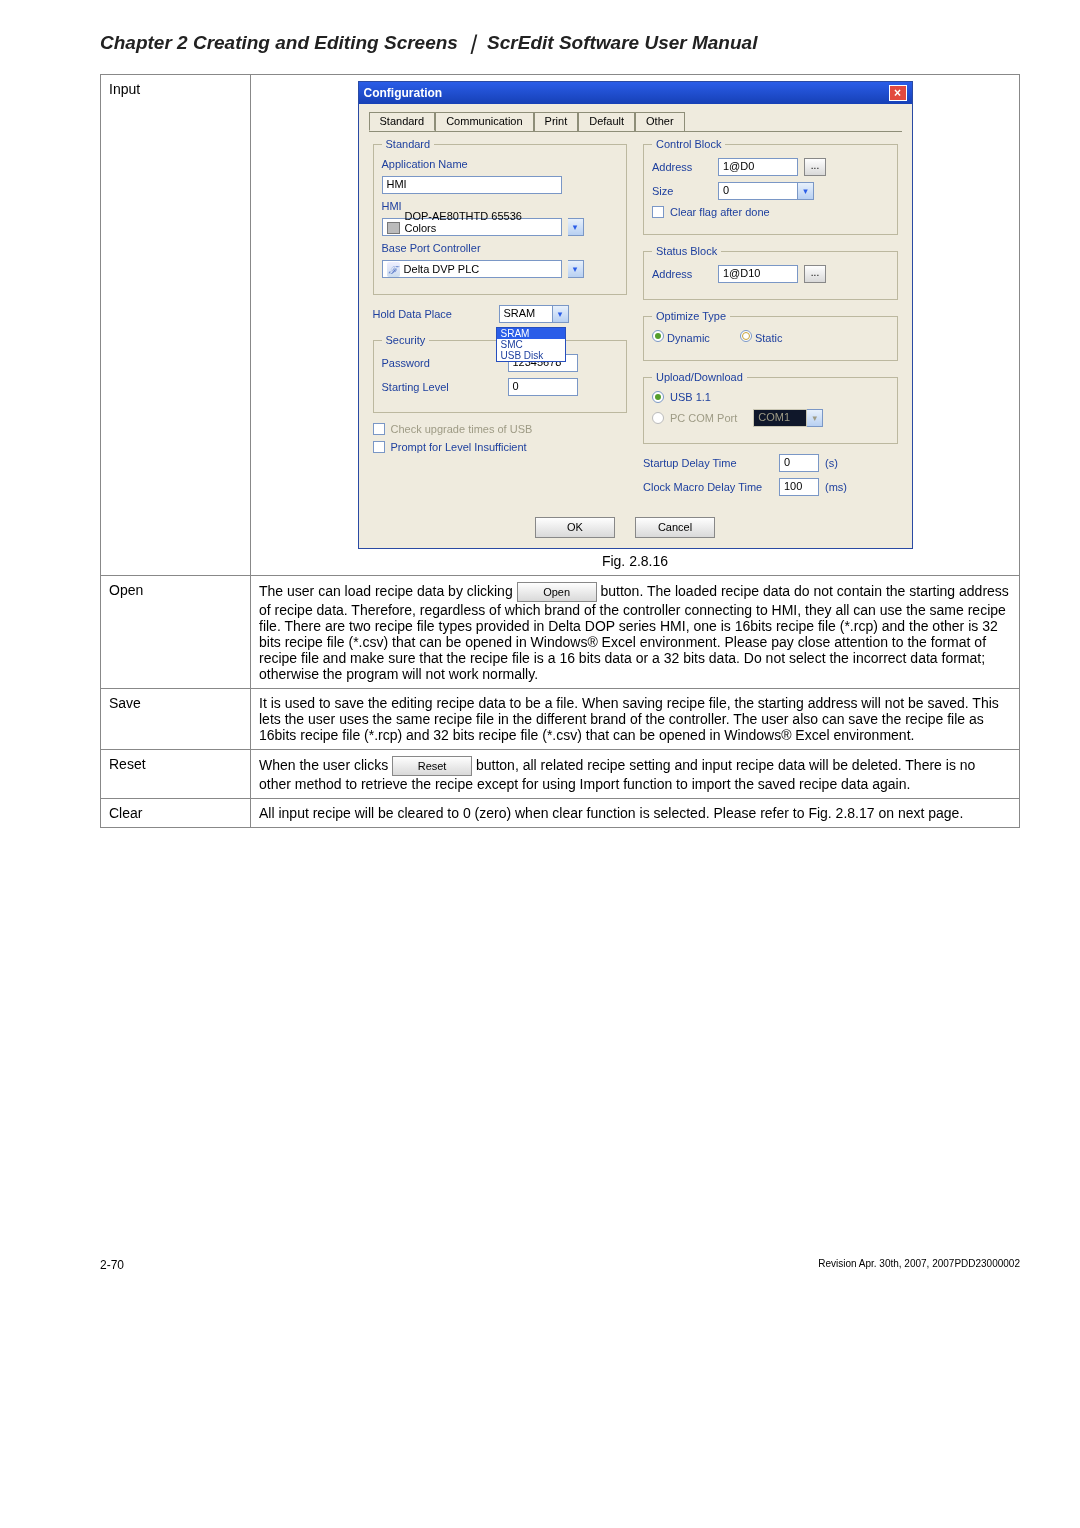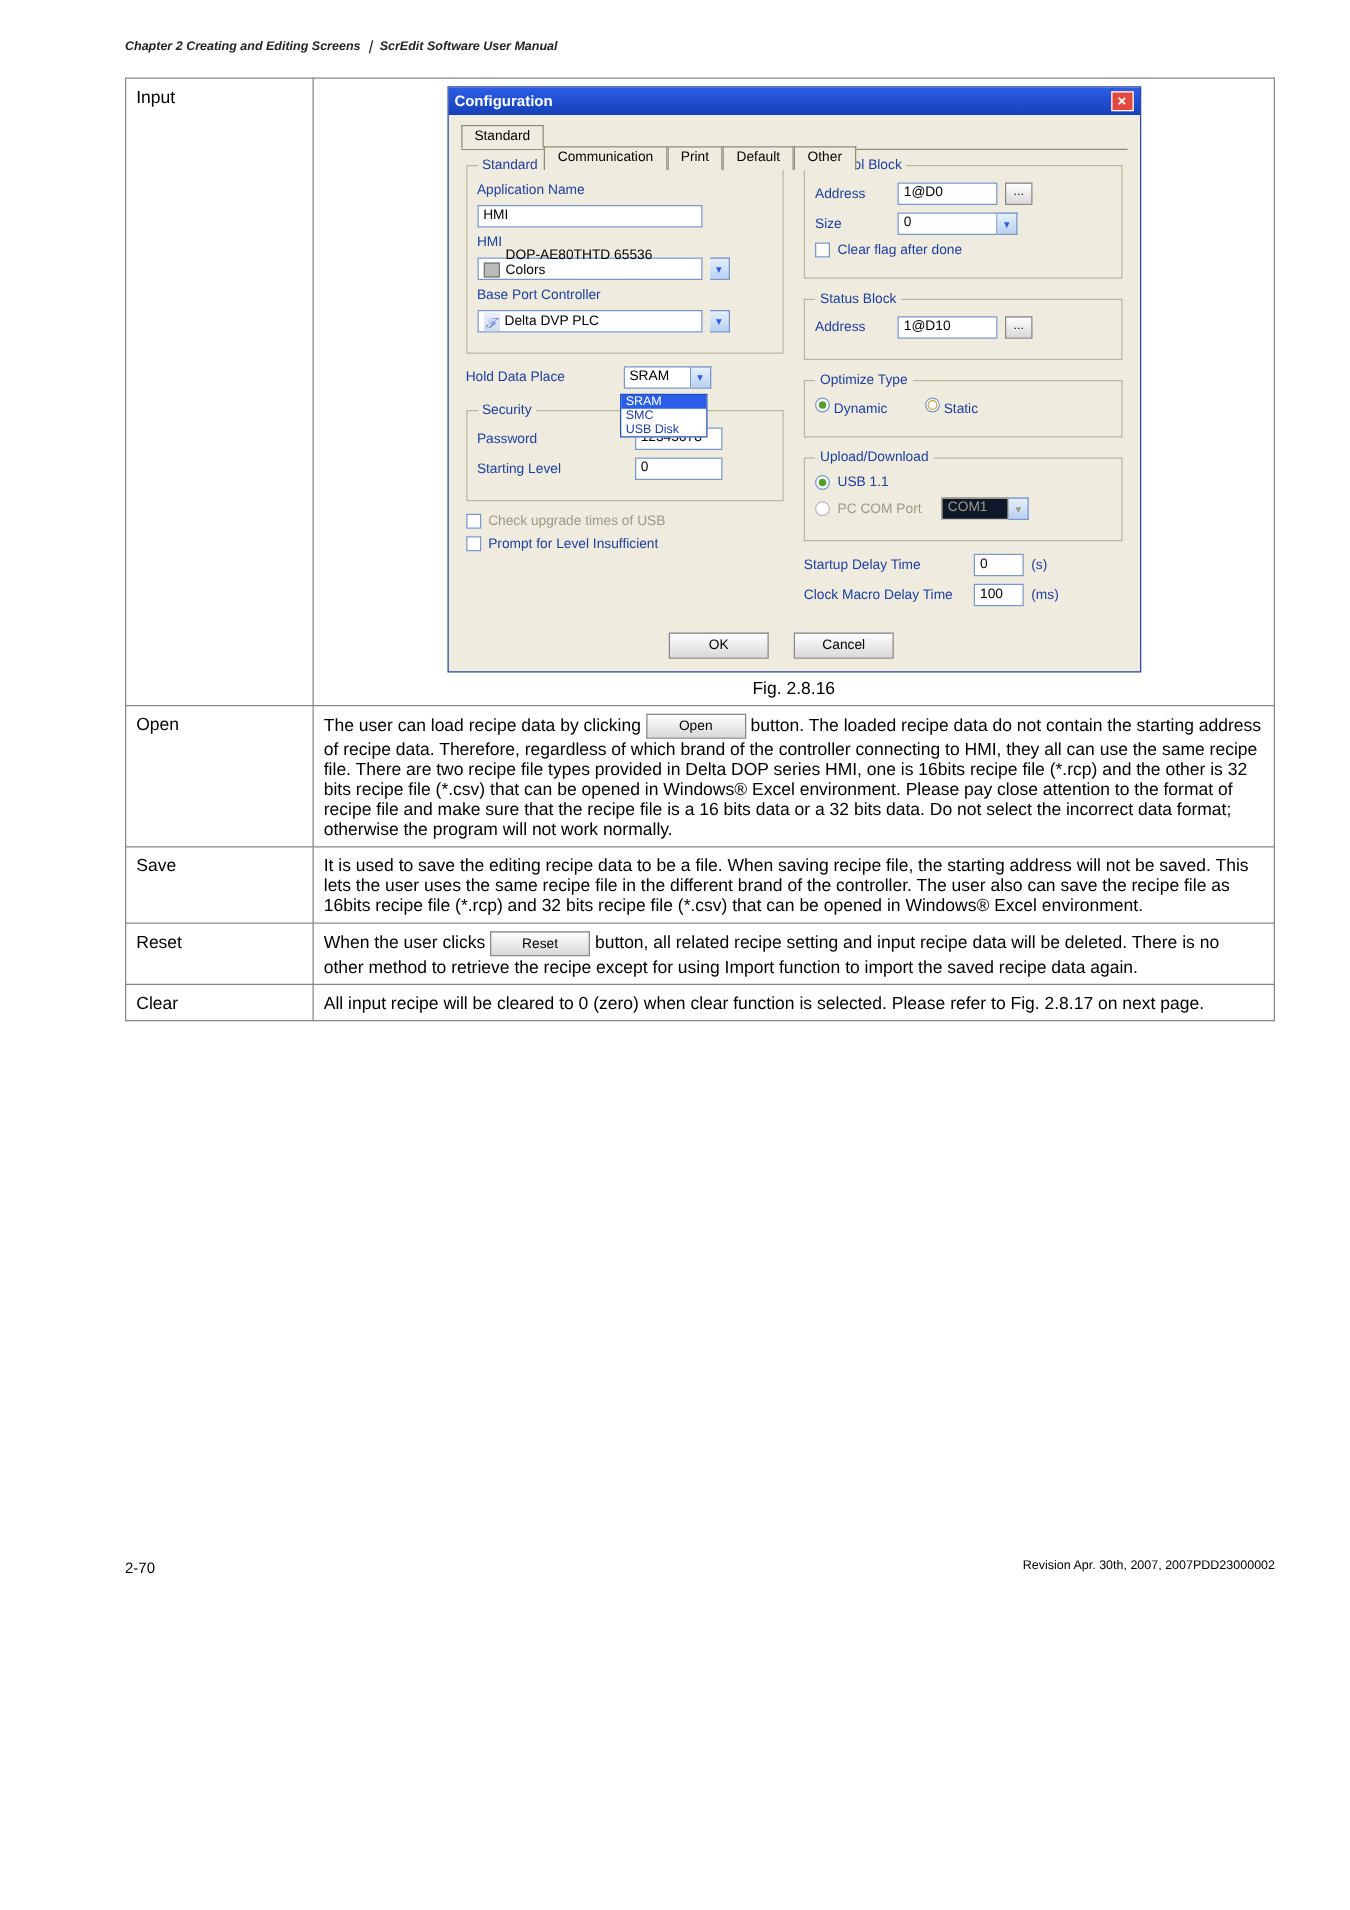--- a/index.html
+++ b/index.html
@@ -10,21 +10,21 @@
     margin: 0 auto;
     padding: 30px 60px 30px 100px;
     font-size: 14px;
     color: #000;
   }
   .chapter-header {
     font-weight: bold;
     font-style: italic;
     color: #222;
     margin-bottom: 18px;
-    font-size: 10px;
+    font-size: 19px;
   }
   .chapter-header .sep { font-style: italic; }
 
   table.outer {
     width: 100%;
     border-collapse: collapse;
     border: 1px solid #888;
   }
   table.outer > tbody > tr > td {
     border: 1px solid #888;
@@ -75,21 +75,21 @@
     border-bottom: 1px solid #8e8e78;
     display: flex;
     gap: 0;
   }
   .tab {
     padding: 2px 10px 3px 10px;
     border: 1px solid #8e8e78;
     border-bottom: none;
     background: #efebde;
     position: relative;
-    top: 17px;
+    top: 0;
     color: #000;
     font-size: 11px;
   }
   .tab.active {
     background: #efebde;
     border-bottom: 1px solid #efebde;
     top: 0;
   }
 
   .panel-body {

